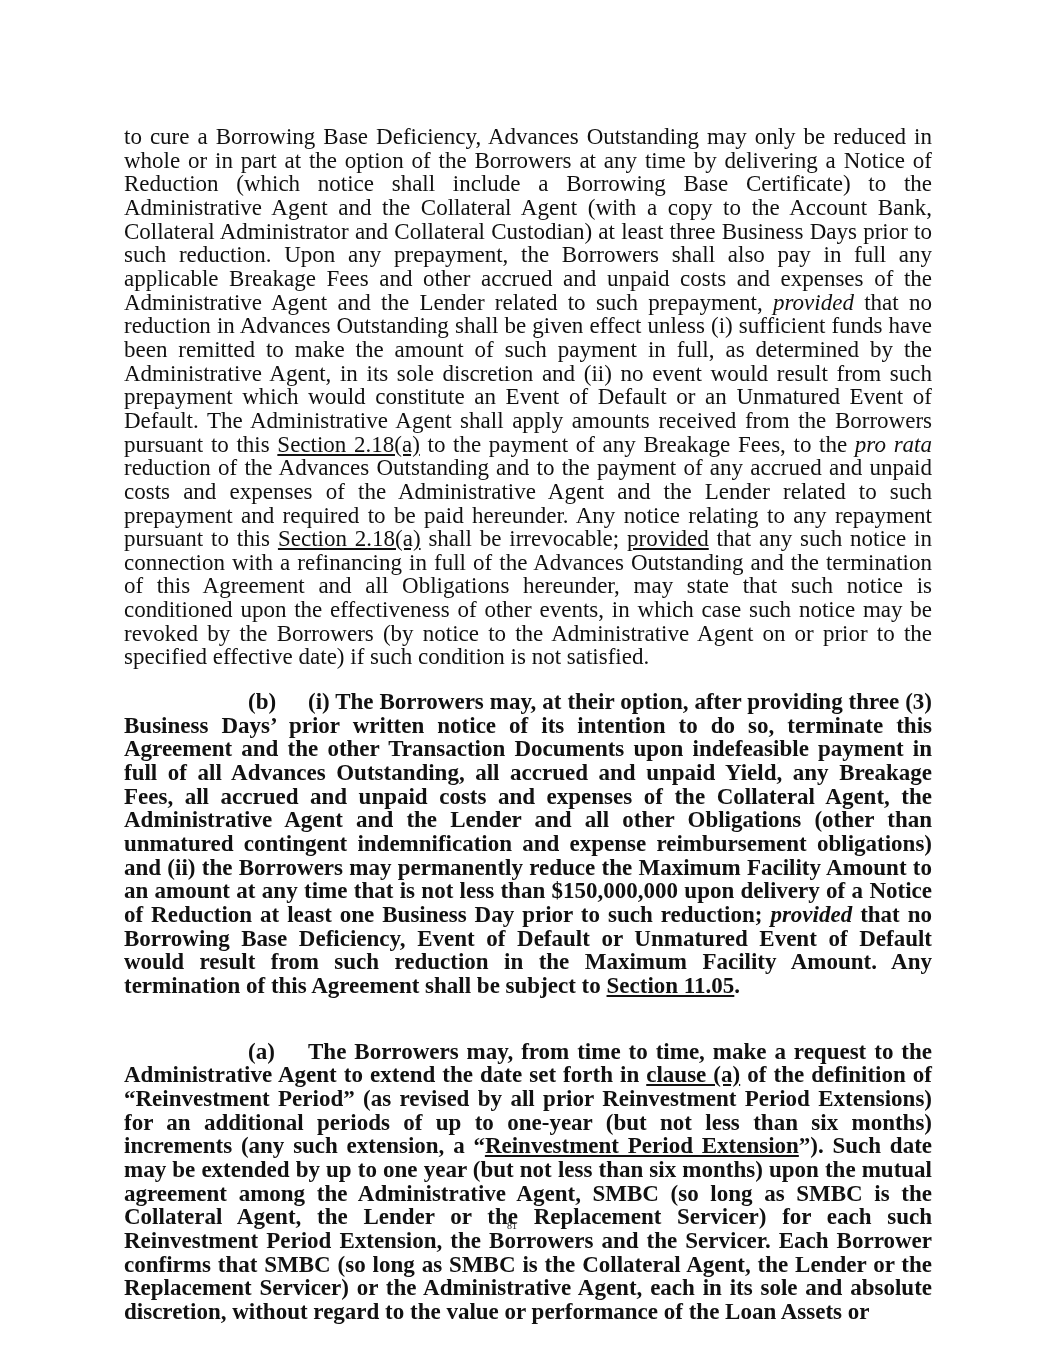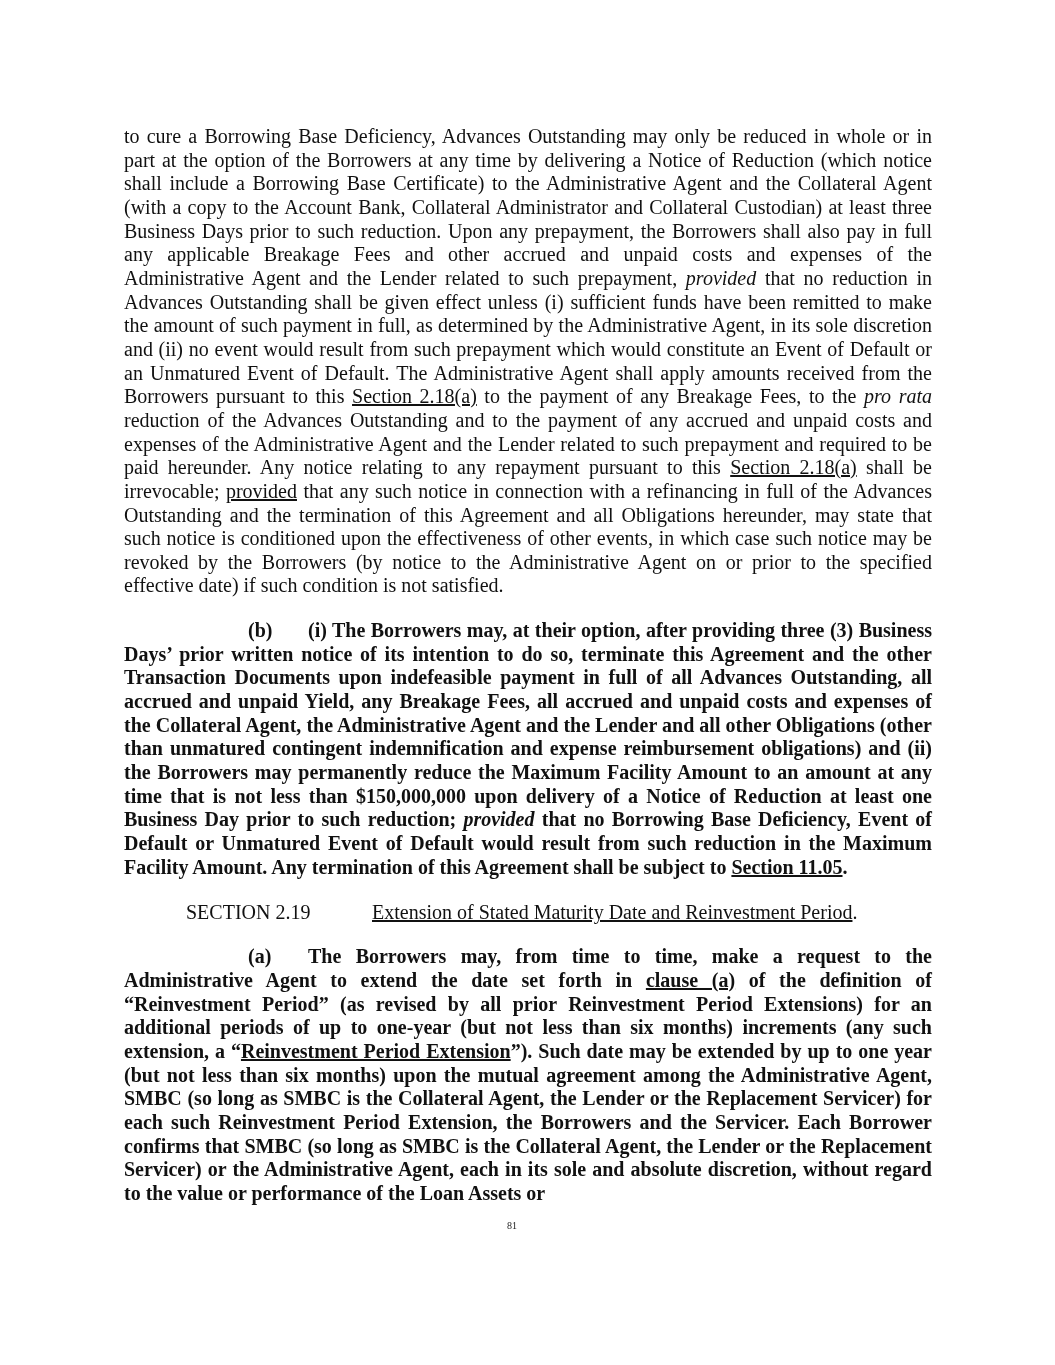--- a/index.html
+++ b/index.html
@@ -1,20 +1,20 @@
 <!DOCTYPE html>
 <html><head>
 <meta charset="utf-8">
 <style>
   html, body { margin: 0; padding: 0; background: #ffffff; }
   body { width: 1055px; height: 1365px; position: relative; overflow: hidden; }
   .page {
     position: absolute; left: 124px; top: 125px; width: 808px;
     font-family: "Liberation Serif", "DejaVu Serif", serif;
-    font-size: 20px; line-height: 23.65px; color: #111;
+    font-size: 23px; line-height: 23.65px; color: #111;
   }
   .p { text-align: justify; margin: 0; }
   .indent { text-indent: 124px; font-weight: bold; }
   .gap { height: 21px; }
   .u { text-decoration: underline; }
   .i { font-style: italic; }
   .heading { margin: 0; padding-left: 62px; line-height: 24px; }
   .heading .num { display: inline-block; width: 186px; }
   .tabl { display: inline-block; width: 60px; text-indent: 0; }
   .footer {
@@ -25,22 +25,19 @@
 </head>
 <body>
 
 <div class="page">
   <p class="p" id="p1"><span>to cure a Borrowing Base Deficiency, Advances Outstanding may only be reduced in whole or in part at the option of the Borrowers at any time by delivering a Notice of Reduction (which notice shall include a Borrowing Base Certificate) to the Administrative Agent and the Collateral Agent (with a copy to the Account Bank, Collateral Administrator and Collateral Custodian) at least three Business Days prior to such reduction.  Upon any prepayment, the Borrowers shall also pay in full any applicable Breakage Fees and other accrued and unpaid costs and expenses of the Administrative Agent and the Lender related to such prepayment, </span><span class="i">provided</span><span> that no reduction in Advances Outstanding shall be given effect unless (i) sufficient funds have been remitted to make the amount of such payment in full, as determined by the Administrative Agent, in its sole discretion and (ii) no event would result from such prepayment which would constitute an Event of Default or an Unmatured Event of Default.  The Administrative Agent shall apply amounts received from the Borrowers pursuant to this </span><span class="u">Section 2.18(a)</span><span> to the payment of any Breakage Fees, to the </span><span class="i">pro rata</span><span> reduction of the Advances Outstanding and to the payment of any accrued and unpaid costs and expenses of the Administrative Agent and the Lender related to such prepayment and required to be paid hereunder.  Any notice relating to any repayment pursuant to this </span><span class="u">Section 2.18(a)</span><span> shall be irrevocable; </span><span class="u">provided</span><span> that any such notice in connection with a refinancing in full of the Advances Outstanding and the termination of this Agreement and all Obligations hereunder, may state that such notice is conditioned upon the effectiveness of other events, in which case such notice may be revoked by the Borrowers (by notice to the Administrative Agent on or prior to the specified effective date) if such condition is not satisfied.</span></p>
   <div class="gap"></div>
   <p class="p indent">
     <span class="tabl">(b)</span><span id="p2"><span>(i) The Borrowers may, at their option, after providing three (3) Business Days’ prior written notice of its intention to do so, terminate this Agreement and the other Transaction Documents upon indefeasible payment in full of all Advances Outstanding, all accrued and unpaid Yield, any Breakage Fees, all accrued and unpaid costs and expenses of the Collateral Agent, the Administrative Agent and the Lender and all other Obligations (other than unmatured contingent indemnification and expense reimbursement obligations) and (ii) the Borrowers may permanently reduce the Maximum Facility Amount to an amount at any time that is not less than $150,000,000 upon delivery of a Notice of Reduction at least one Business Day prior to such reduction; </span><span class="i">provided</span><span> that no Borrowing Base Deficiency, Event of Default or Unmatured Event of Default would result from such reduction in the Maximum Facility Amount.  Any termination of this Agreement shall be subject to </span><span class="u">Section 11.05</span><span>.</span></span>
   </p>
   <div class="gap"></div>
-  <p class="heading">
-    <span class="num">SECTION 2.19</span><span class="u">Extension of Stated Maturity Date and Reinvestment Period</span><span>.</span>
-  </p>
   <div class="gap"></div>
   <p class="p indent">
     <span class="tabl">(a)</span><span id="p3"><span>The Borrowers may, from time to time, make a request to the Administrative Agent to extend the date set forth in </span><span class="u">clause (a)</span><span> of the definition of “Reinvestment Period” (as revised by all prior Reinvestment Period Extensions) for an additional periods of up to one-year (but not less than six months) increments (any such extension, a “</span><span class="u">Reinvestment Period Extension</span><span>”).  Such date may be extended by up to one year (but not less than six months) upon the mutual agreement among the Administrative Agent, SMBC (so long as SMBC is the Collateral Agent, the Lender or the Replacement Servicer) for each such Reinvestment Period Extension, the Borrowers and the Servicer.  Each Borrower confirms that SMBC (so long as SMBC is the Collateral Agent, the Lender or the Replacement Servicer) or the Administrative Agent, each in its sole and absolute discretion, without regard to the value or performance of the Loan Assets or</span></span>
   </p>
 </div>
 
 <div class="footer">81</div>
 
 </body></html>

